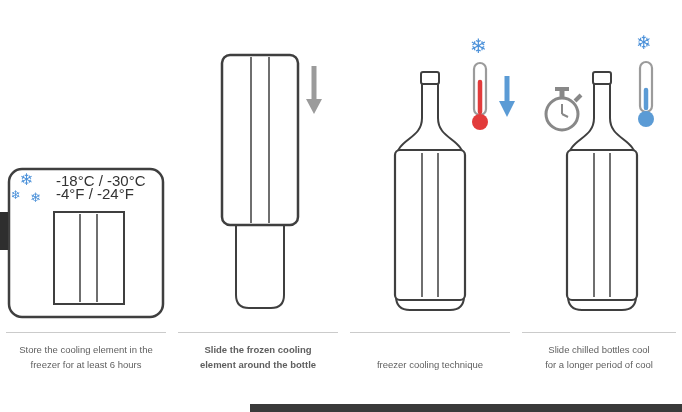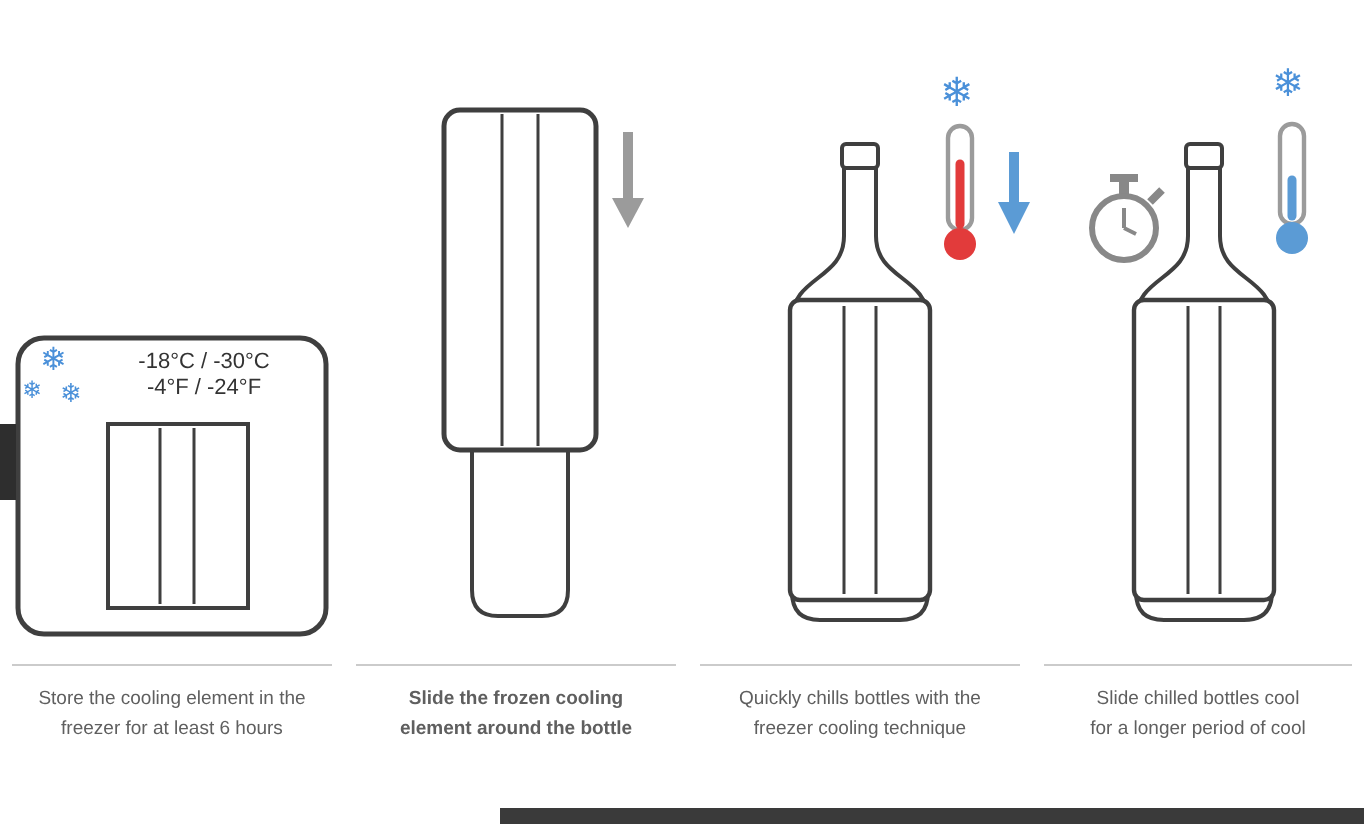--- a/index.html
+++ b/index.html
@@ -15,23 +15,23 @@
   .art { position: relative; width: 100%; height: 322px; }
   .art svg { position: absolute; left: 0; top: 0; }
   .flake {
     position: absolute;
     color: #4a90d9;
     font-family: "DejaVu Sans", sans-serif;
     line-height: 1;
   }
   .temps {
     position: absolute;
-    left: 44px; top: 175px; width: 116px;
-    text-align: center;
-    font-size: 11px;
+    left: 56px; top: 175px; width: 116px;
+    text-align: left;
+    font-size: 15px;
     line-height: 12.5px;
     color: #333333;
   }
   .divider {
     margin: 10px 6px 0 6px;
     border-top: 1px solid #cbcbcb;
     height: 0;
   }
   .caption {
     margin: 10px 0 0 0;
@@ -116,21 +116,21 @@
           <circle cx="136" cy="122" r="8" fill="#e23b3b"></circle>
         </g>
         <g>
           <line x1="163" y1="76" x2="163" y2="102" stroke="#5b9bd5" stroke-width="5"></line>
           <polygon points="155,101 171,101 163,117" fill="#5b9bd5"></polygon>
         </g>
       </svg>
       <span class="flake" style="left:126px; top:36px; font-size:20px;">❄</span>
     </div>
     <div class="divider"></div>
-    <p class="caption"><span>Quickly chills bottles with the</span><br><span>freezer cooling technique</span></p>
+    <p class="caption"><br><span>freezer cooling technique</span></p>
   </section>
 
   <section class="panel" style="left:516px; width:166px;">
     <div class="art">
       <svg width="166" height="322" viewBox="0 0 166 322">
         <g>
           <line x1="46" y1="91" x2="46" y2="99" stroke="#888888" stroke-width="5"></line>
           <line x1="39" y1="89" x2="53" y2="89" stroke="#888888" stroke-width="4"></line>
           <line x1="59" y1="101" x2="65" y2="95" stroke="#888888" stroke-width="4"></line>
           <circle cx="46" cy="114" r="16" fill="#ffffff" stroke="#888888" stroke-width="3"></circle>

